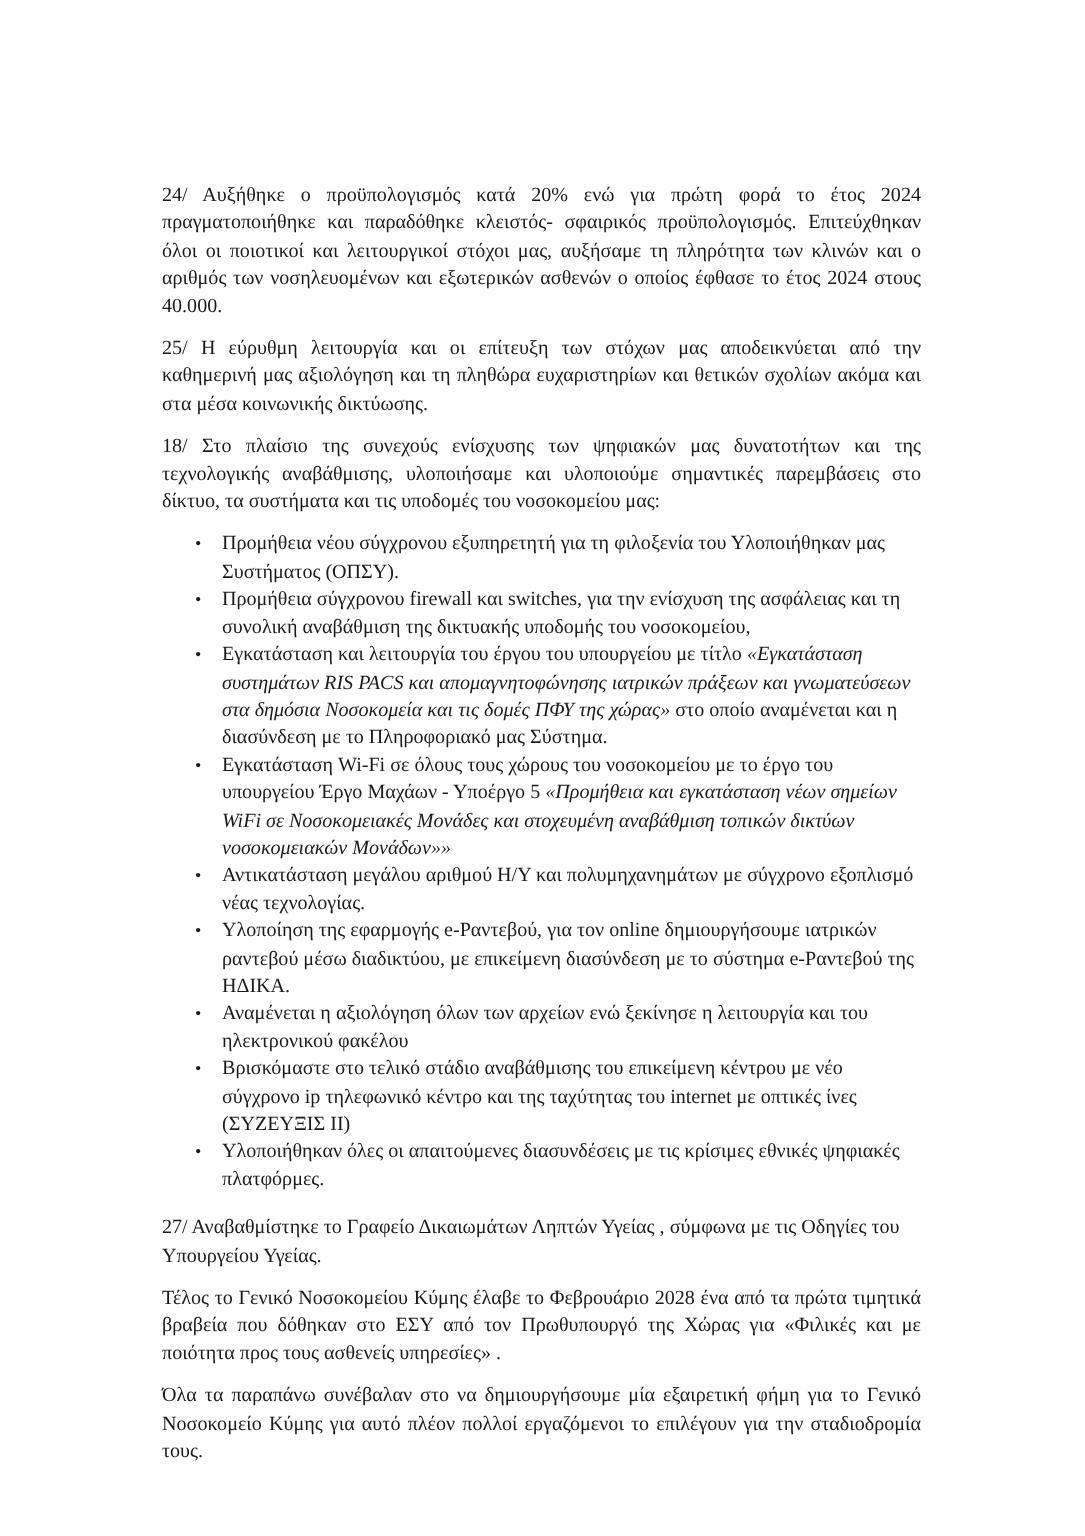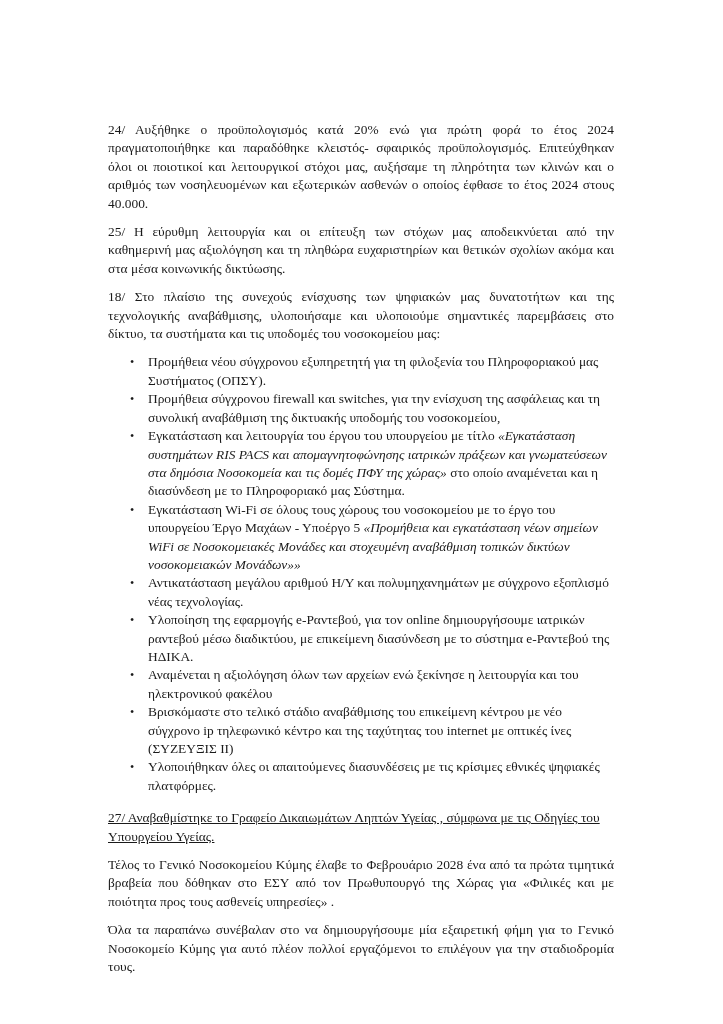--- a/index.html
+++ b/index.html
@@ -23,21 +23,20 @@
       font-size: 13.4px;
       line-height: 18.4px;
       margin-top: 36px;
     }
     .para {
       margin: 0 0 10px 0;
       text-align: justify;
     }
     .para.left {
       text-align: left;
-      text-decoration: underline;
     }
     .bullets {
       list-style: none;
       margin: 0 0 10px 0;
       padding: 0;
     }
     .bullets li {
       position: relative;
       padding-left: 40px;
       margin: 0;
@@ -63,21 +62,21 @@
 
   <p class="para">24/ Αυξήθηκε ο προϋπολογισμός κατά 20%  ενώ για πρώτη φορά το έτος 2024 πραγματοποιήθηκε και παραδόθηκε κλειστός- σφαιρικός προϋπολογισμός. Επιτεύχθηκαν όλοι οι ποιοτικοί και λειτουργικοί στόχοι μας, αυξήσαμε τη πληρότητα των κλινών και ο αριθμός των νοσηλευομένων και εξωτερικών ασθενών ο οποίος έφθασε το έτος 2024 στους 40.000.</p>
 
   <p class="para">25/ Η εύρυθμη λειτουργία και οι επίτευξη των στόχων μας αποδεικνύεται από την καθημερινή μας αξιολόγηση και τη πληθώρα ευχαριστηρίων και θετικών σχολίων ακόμα και στα μέσα κοινωνικής δικτύωσης.</p>
 
   <p class="para">18/ Στο πλαίσιο της συνεχούς ενίσχυσης των ψηφιακών μας δυνατοτήτων και της τεχνολογικής αναβάθμισης, υλοποιήσαμε και υλοποιούμε σημαντικές παρεμβάσεις στο δίκτυο, τα συστήματα και τις υποδομές του νοσοκομείου μας:</p>
 
   <ul class="bullets">
     <li>
       <span class="bullet">•</span>
-      <span class="text">Προμήθεια νέου σύγχρονου εξυπηρετητή για τη φιλοξενία του Πληροφοριακού μας Συστήματος (ΟΠΣΥ).</span>
+      <span class="text">Προμήθεια νέου σύγχρονου εξυπηρετητή για τη φιλοξενία του Υλοποιήθηκαν μας Συστήματος (ΟΠΣΥ).</span>
     </li>
     <li>
       <span class="bullet">•</span>
       <span class="text">Προμήθεια σύγχρονου firewall και switches, για την ενίσχυση της ασφάλειας και τη συνολική αναβάθμιση της δικτυακής υποδομής του νοσοκομείου,</span>
     </li>
     <li>
       <span class="bullet">•</span>
       <span class="text"><span>Εγκατάσταση και λειτουργία του έργου του υπουργείου με τίτλο </span><span class="em">«Εγκατάσταση συστημάτων RIS PACS και απομαγνητοφώνησης ιατρικών πράξεων και γνωματεύσεων στα δημόσια Νοσοκομεία και τις δομές ΠΦΥ της χώρας»</span><span> στο οποίο αναμένεται και η διασύνδεση με το Πληροφοριακό μας Σύστημα.</span></span>
     </li>
     <li>

